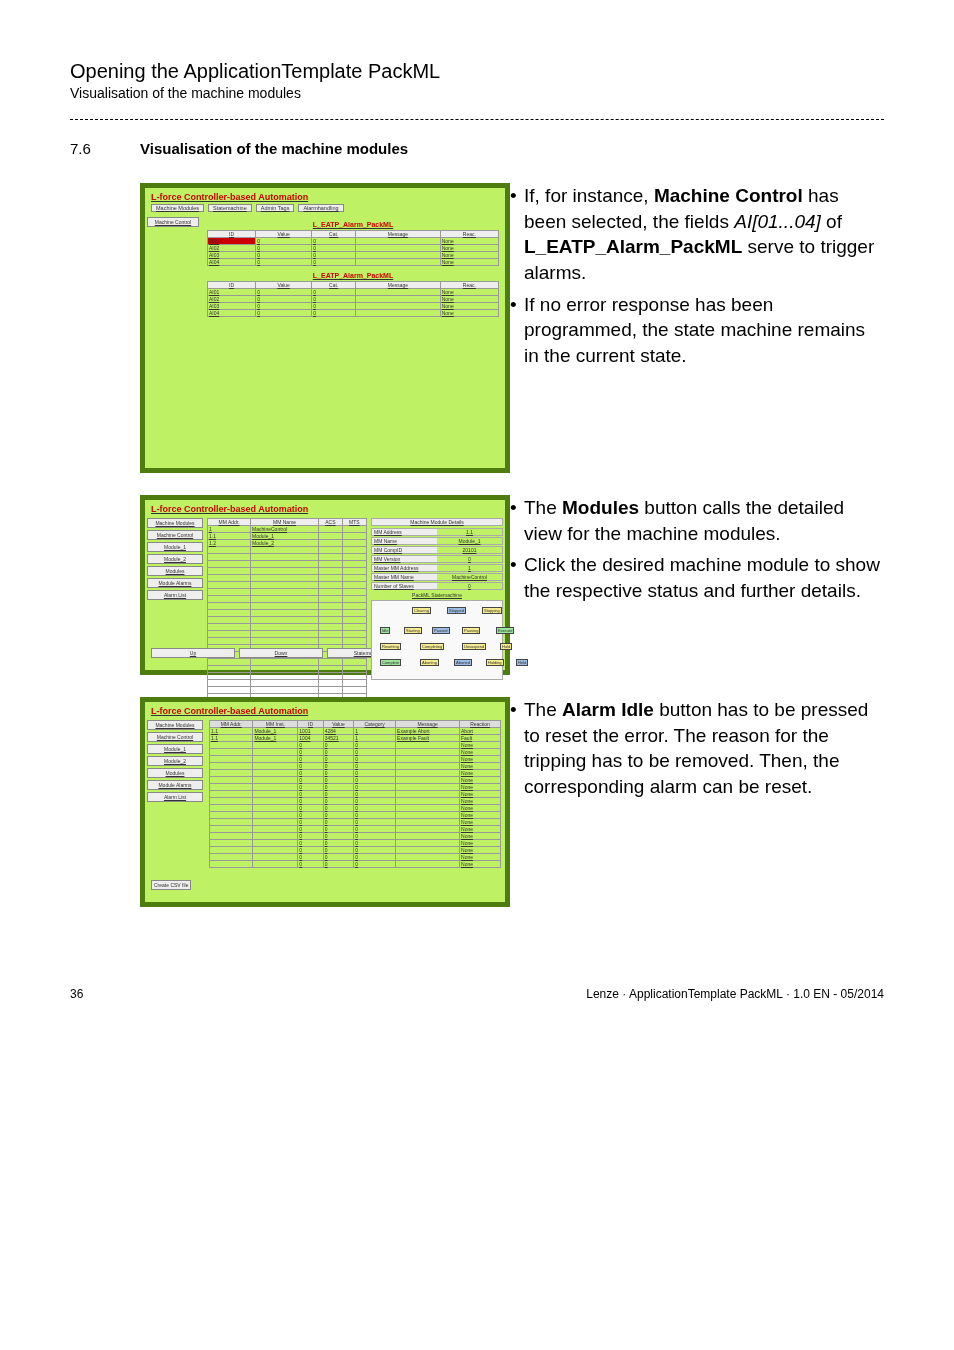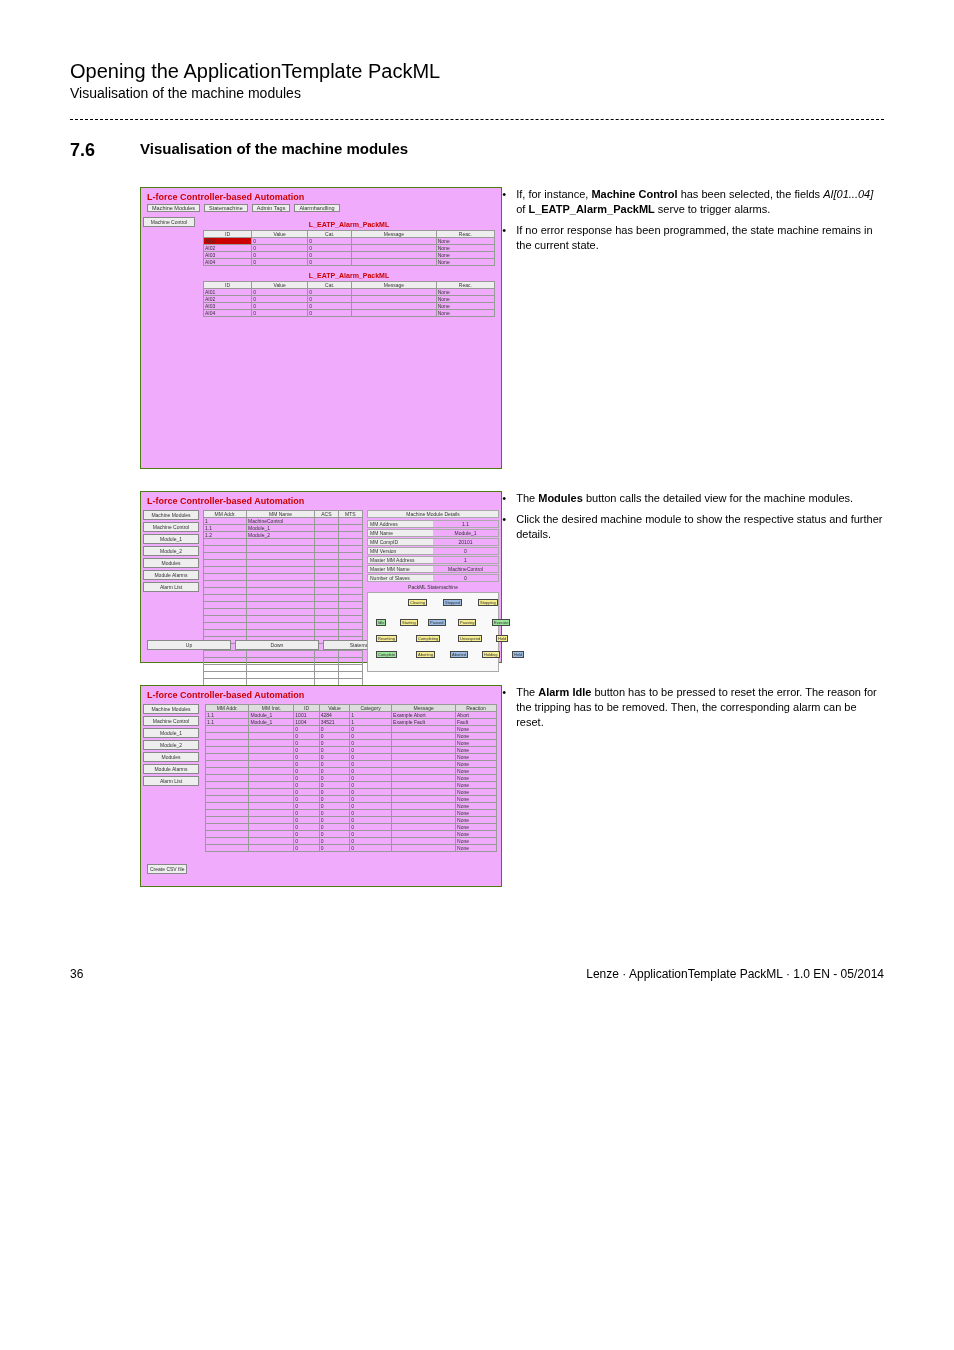--- a/index.html
+++ b/index.html
@@ -24,40 +24,40 @@
   .dashed-sep {
     border: none;
     border-top: 1.5px dashed #000;
     margin: 0 0 20px 0;
   }
   .section-row {
     display: flex;
     margin-bottom: 26px;
   }
   .section-num {
-    font-weight: bold;
-    font-size: 18px;
+    font-weight: normal;
+    font-size: 15px;
     width: 70px;
   }
   .section-title {
     font-weight: bold;
     font-size: 15px;
   }
   .content-row {
     display: flex;
     align-items: flex-start;
     margin-bottom: 22px;
   }
   .left-col {
     width: 370px;
     padding-left: 70px;
   }
   .right-col {
     width: 390px;
-    font-size: 11px;
+    font-size: 19px;
     line-height: 1.35;
   }
   .right-col ul {
     list-style: none;
     padding: 0;
     margin: 0;
   }
   .right-col li {
     position: relative;
     padding-left: 14px;
@@ -67,25 +67,26 @@
     content: "•";
     position: absolute;
     left: 0;
     top: 0;
   }
   .bold { font-weight: bold; }
   .italic { font-style: italic; }
 
   
   .shot {
-    border: 1px solid #4d7c0f;
-    background: #f0abfc;
+    border: 5px solid #4d7c0f;
+    background: #bef264;
     width: 360px;
     font-size: 5px;
     color: #333;
+    text-decoration: underline;
   }
   .shot .brand {
     color: #cc0000;
     font-weight: bold;
     font-size: 9px;
     padding: 4px 6px 2px 6px;
   }
   .shot .tabs {
     display: flex;
     gap: 4px;

